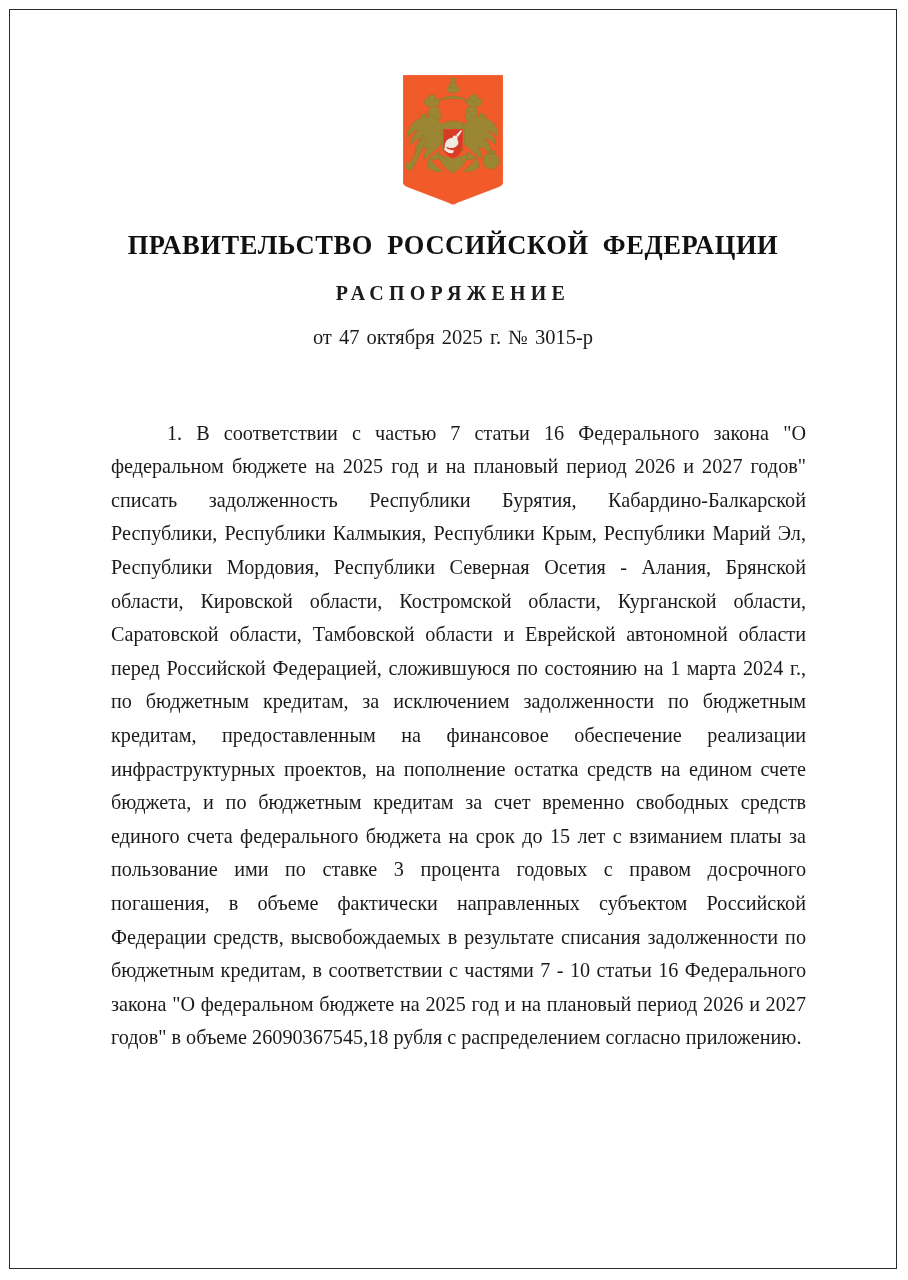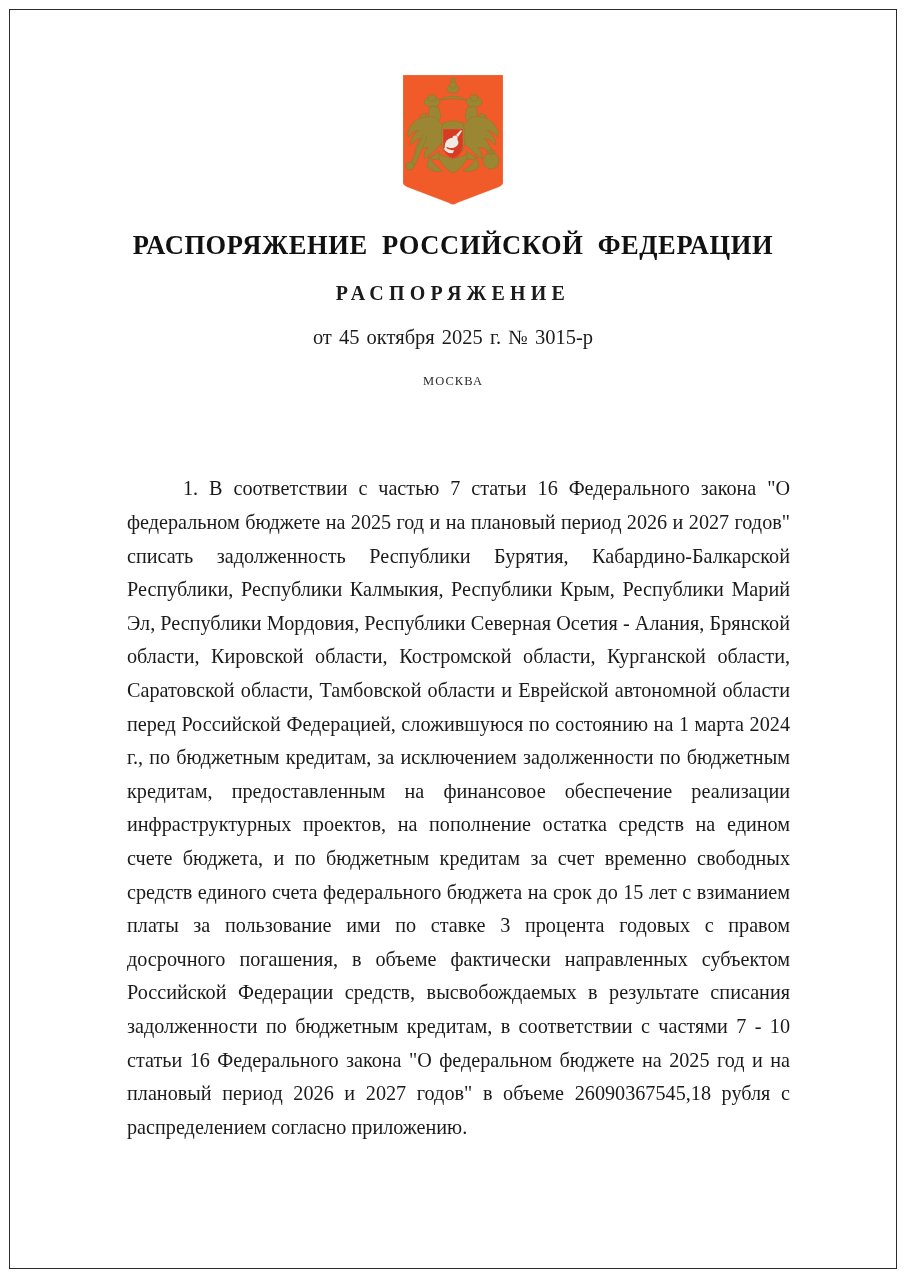--- a/index.html
+++ b/index.html
@@ -73,21 +73,21 @@
   .doc-city {
     margin: 26px 0 0 0;
     font-size: 12.5px;
     letter-spacing: 1.1px;
     color: #2a2a2a;
     line-height: 1.1;
   }
 
   
   .doc-body {
-    margin: 16px;
+    margin: 0;
     padding: 68px 90px 0 101px;
   }
   .doc-paragraph {
     margin: 0;
     font-size: 20.2px;
     line-height: 33.6px;
     text-align: justify;
     text-justify: inter-word;
     text-indent: 56px;
     color: #1a1a1a;
@@ -150,23 +150,22 @@
         <path d="M48 68 q-3 3 -2 7 l3 -1 z"></path>
         <circle cx="56" cy="65" r="2.6"></circle>
         <path d="M57 62 l5 -5 l1 1 l-4 6 z"></path>
         <path d="M46 74 q4 4 9 3 l-1 3 q-6 1 -9 -4 z"></path>
       </g>
       <path d="M4 2 H104 V110 Q104 112 100 114 L58 130 Q54 133 50 130 L8 114 Q4 112 4 110 Z" fill="none" stroke="#ffffff" stroke-width="0.6" opacity="0.25"></path>
     </svg>
   </div>
 
   <div class="doc-header">
-    <h1 class="gov-title">РАСПОРЯЖЕНИЕ  РОССИЙСКОЙ  ФЕДЕРАЦИИ</h1>
+    <h1 class="gov-title">ПРАВИТЕЛЬСТВО  РОССИЙСКОЙ  ФЕДЕРАЦИИ</h1>
     <div class="doc-type">РАСПОРЯЖЕНИЕ</div>
-    <div class="doc-number">от 45 октября 2025 г. № 3015-р</div>
-    <div class="doc-city">МОСКВА</div>
+    <div class="doc-number">от 47 октября 2025 г. № 3015-р</div>
   </div>
 
   <div class="doc-body">
     <p class="doc-paragraph">1. В соответствии с частью 7 статьи 16 Федерального закона "О федеральном бюджете на 2025 год и на плановый период 2026 и 2027 годов" списать задолженность Республики Бурятия, Кабардино-Балкарской Республики, Республики Калмыкия, Республики Крым, Республики Марий Эл, Республики Мордовия, Республики Северная Осетия - Алания, Брянской области, Кировской области, Костромской области, Курганской области, Саратовской области, Тамбовской области и Еврейской автономной области перед Российской Федерацией, сложившуюся по состоянию на 1 марта 2024 г., по бюджетным кредитам, за исключением задолженности по бюджетным кредитам, предоставленным на финансовое обеспечение реализации инфраструктурных проектов, на пополнение остатка средств на едином счете бюджета, и по бюджетным кредитам за счет временно свободных средств единого счета федерального бюджета на срок до 15 лет с взиманием платы за пользование ими по ставке 3 процента годовых с правом досрочного погашения, в объеме фактически направленных субъектом Российской Федерации средств, высвобождаемых в результате списания задолженности по бюджетным кредитам, в соответствии с частями 7 - 10 статьи 16 Федерального закона "О федеральном бюджете на 2025 год и на плановый период 2026 и 2027 годов" в объеме 26090367545,18 рубля с распределением согласно приложению.</p>
   </div>
 
 </div>
 
 </body></html>

